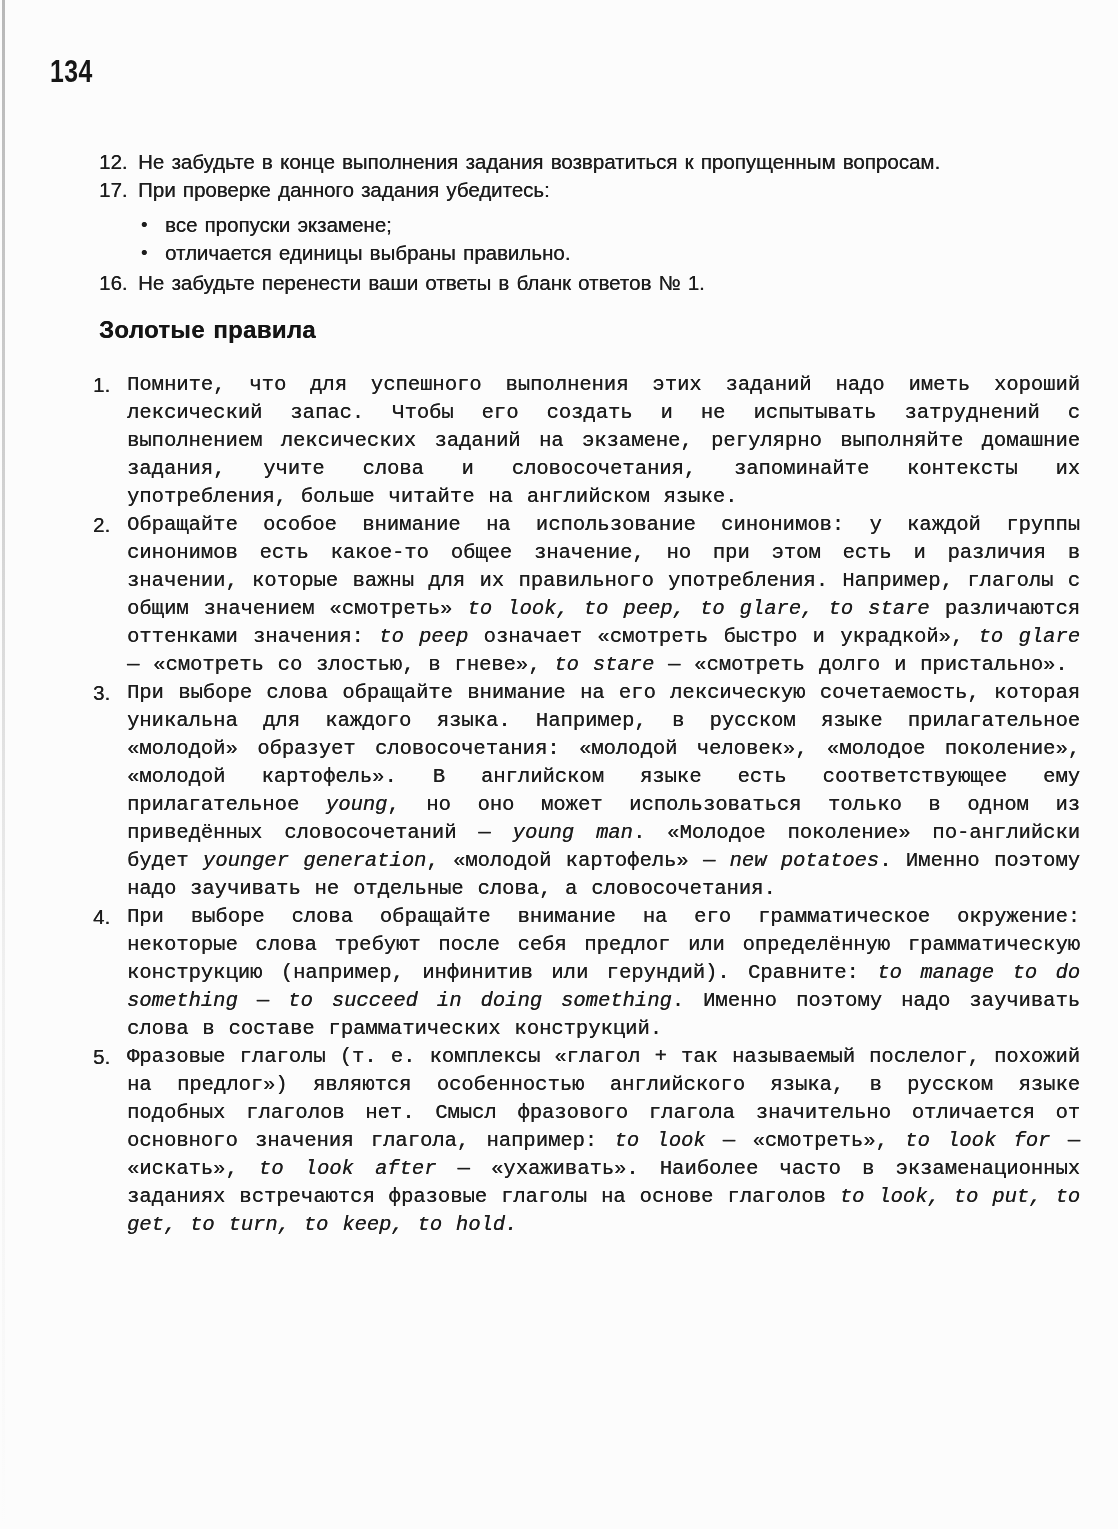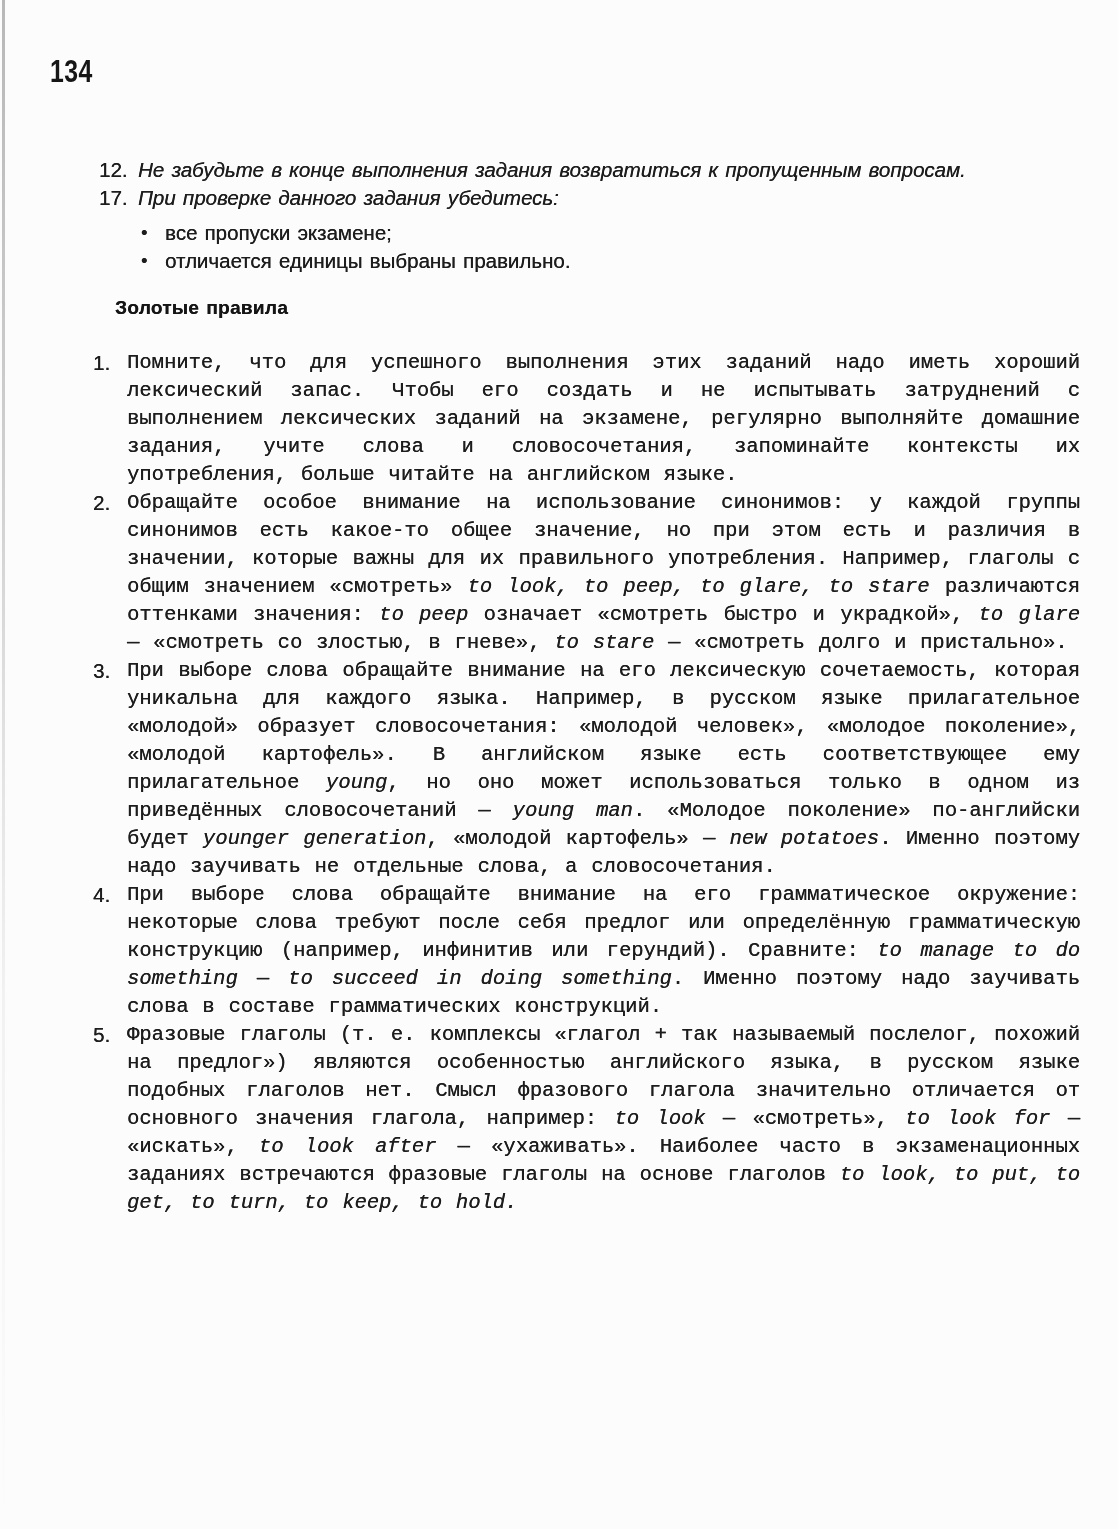--- a/index.html
+++ b/index.html
@@ -19,37 +19,37 @@
   }
   .page-number {
     position: absolute; left: 50px; top: 54px;
     font-size: 31px; font-weight: bold;
     letter-spacing: 0.5px;
     transform: scaleX(0.8);
     transform-origin: left top;
     color: #161616;
   }
   .content {
-    position: absolute; left: 99px; top: 156px;
+    position: absolute; left: 99px; top: 148px;
     width: 981px;
     font-size: 20.5px; line-height: 28px;
     word-spacing: 1.5px;
     text-shadow: 0.25px 0 0 #1d1d1d;
   }
   .ins-item { display: flex; }
   .ins-item .num { width: 39px; flex: none; }
-  .ins-item .txt { flex: 1; text-align: justify; font-style: italic; }
+  .ins-item .txt { flex: 1; text-align: justify; }
   .bullet-list { margin: 7px 0 2px 0; }
   .bullet-item { display: flex; margin-left: 42px; }
   .bullet-item .dot { width: 24px; flex: none; font-size: 18px; }
   .bullet-item .btxt { flex: 1; }
   .item-16 { margin-top: 2px; }
   h2.section-heading {
-    margin: 18px 0 0 16px;
-    font-size: 19px; line-height: 30px;
+    margin: 18px 0 0 0;
+    font-size: 24px; line-height: 30px;
     font-weight: bold; color: #151515;
     letter-spacing: 0.3px;
   }
   .rules { margin-top: 26px; margin-left: -6px; }
   .rule-item { display: flex; }
   .rule-item .num { width: 34px; flex: none; }
   .rule-item .txt { flex: 1; text-align: justify; font-family: Liberation Mono, monospace; }
   .rule-item .txt i { font-style: italic; }
 </style>
 </head>
@@ -75,20 +75,24 @@
       <div class="bullet-item">
         <span class="dot">•</span>
         <span class="btxt">все пропуски экзамене;</span>
       </div>
       <div class="bullet-item">
         <span class="dot">•</span>
         <span class="btxt">отличается единицы выбраны правильно.</span>
       </div>
     </div>
 
+    <div class="ins-item item-16">
+      <span class="num">16.</span>
+      <span class="txt">Не забудьте перенести ваши ответы в бланк ответов № 1.</span>
+    </div>
   </div>
 
   <h2 class="section-heading">Золотые правила</h2>
 
   <div class="rules">
     <div class="rule-item">
       <span class="num">1.</span>
       <div class="txt"><span>Помните, что для успешного выполнения этих заданий надо иметь хороший лексический запас. Чтобы его создать и не испытывать затруднений с выполнением лексических заданий на экзамене, регулярно выполняйте домашние задания, учите слова и словосочетания, запоминайте контексты их употребления, больше читайте на английском языке.</span></div>
     </div>
     <div class="rule-item">

